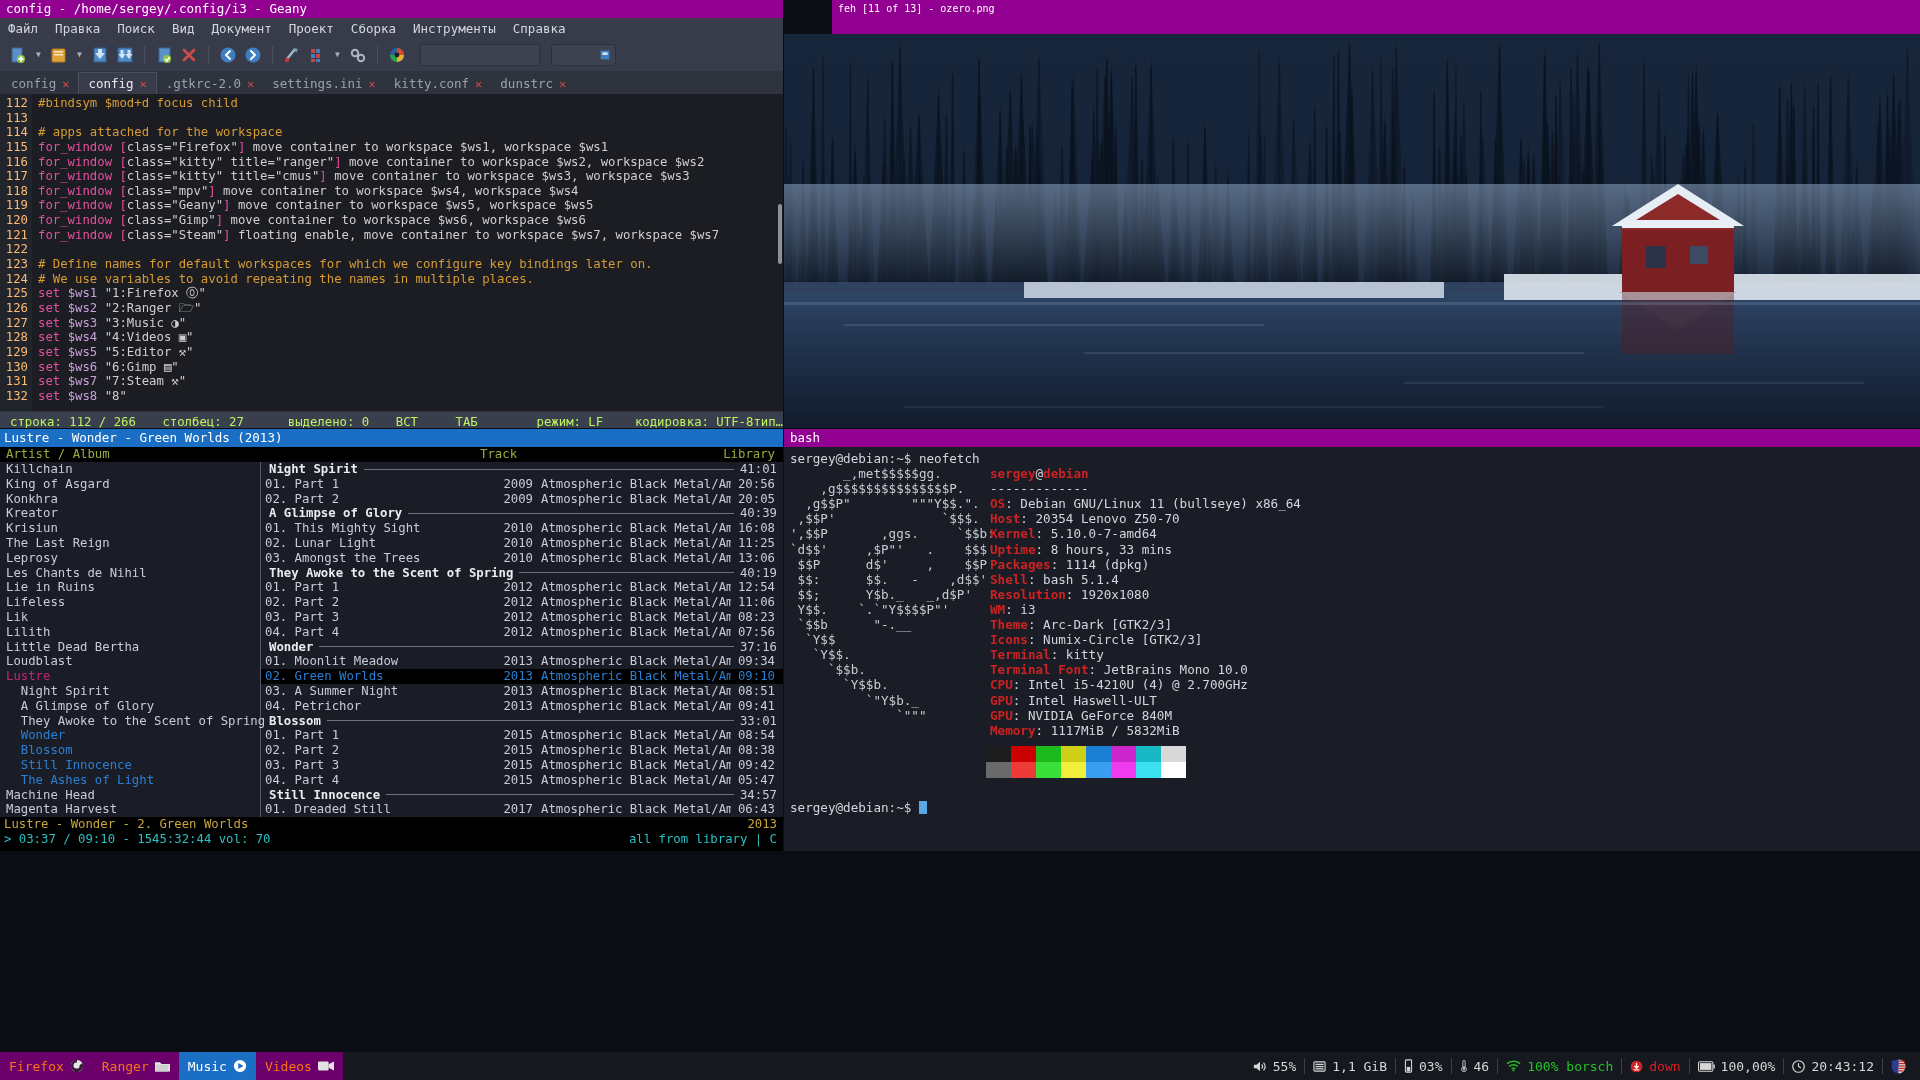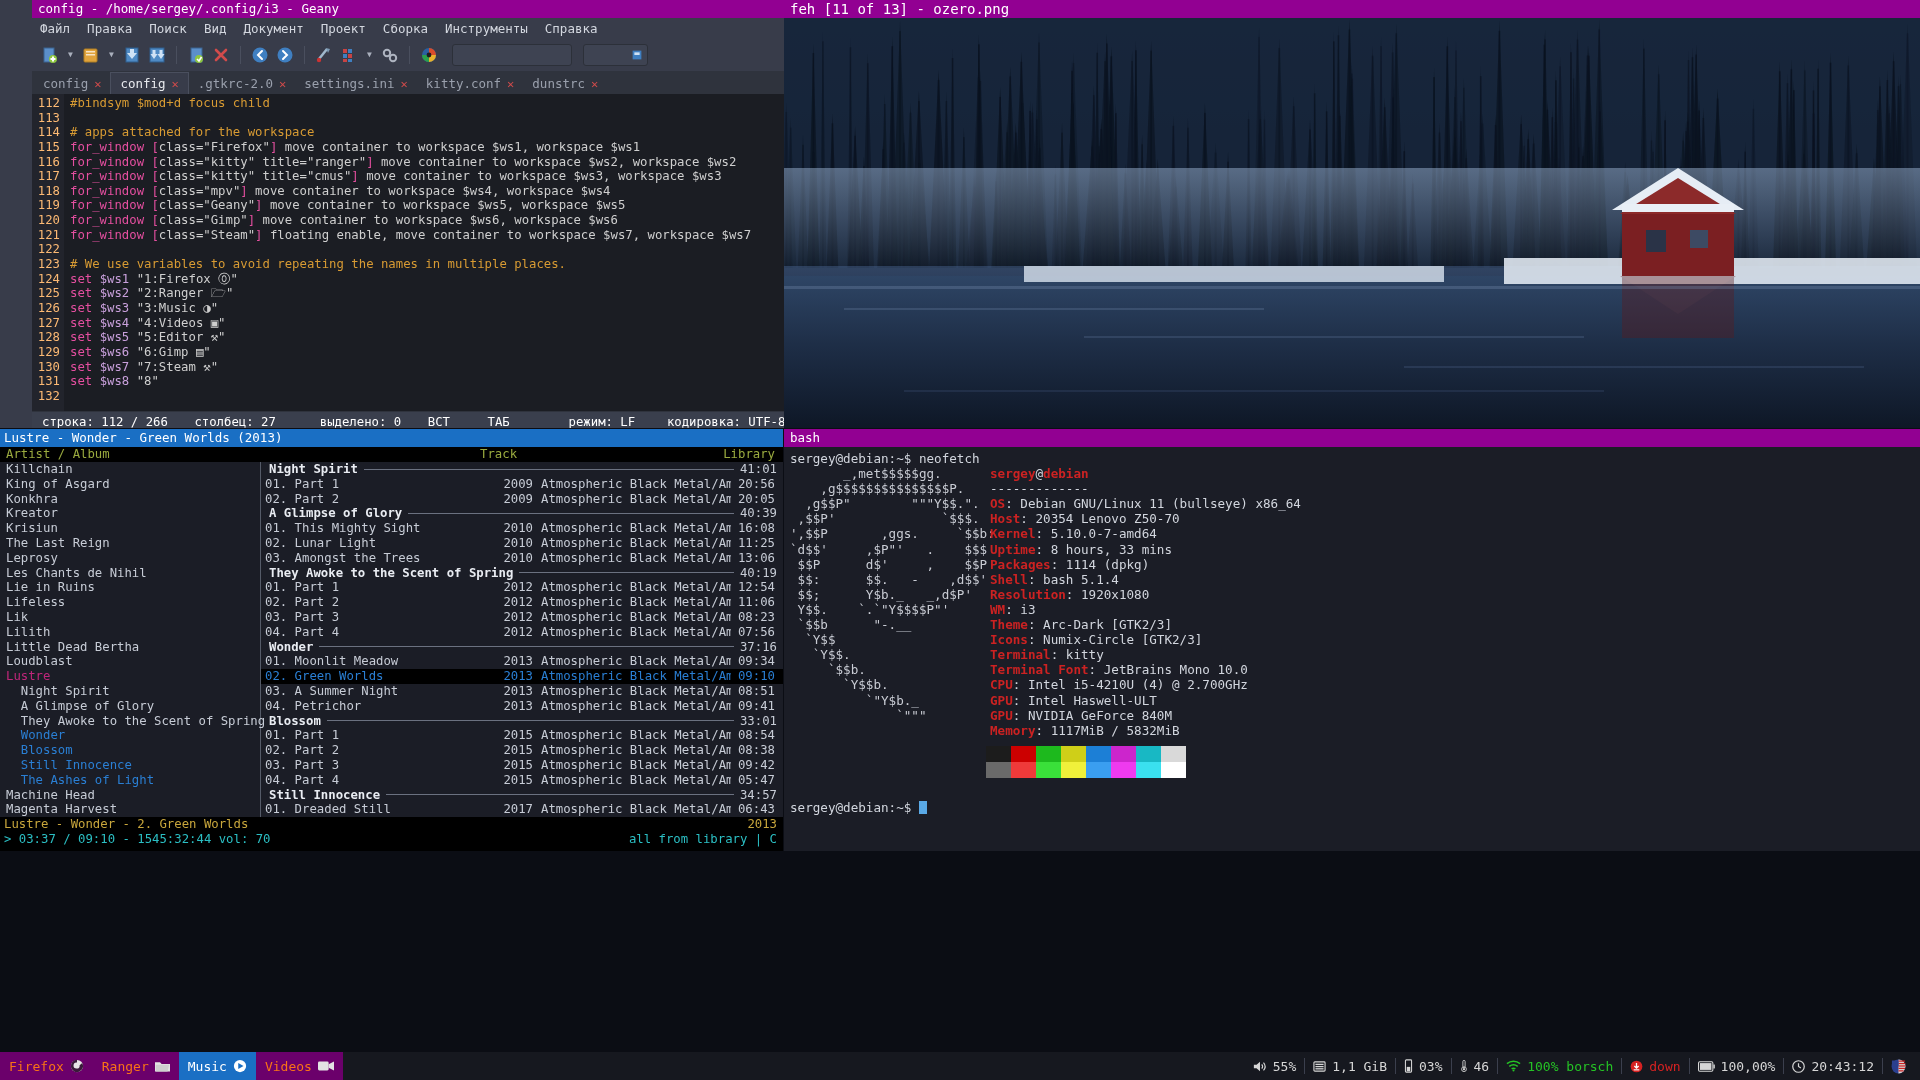--- a/index.html
+++ b/index.html
@@ -1,20 +1,20 @@
 <!DOCTYPE html>
 <html><head>
 <meta charset="utf-8">
 <style>
   html,body{margin:0;padding:0;background:#0b0d14;}
   body{width:1920px;height:1080px;overflow:hidden;font-family:"DejaVu Sans Mono",monospace;}
   #root{position:relative;width:1920px;height:1080px;}
 
   
-  .geany{position:absolute;left:0;top:0;width:783px;height:428px;background:#383c4a;overflow:hidden;padding-left:32px;}
+  .geany{position:absolute;left:0;top:0;width:783px;height:428px;background:#383c4a;overflow:hidden;}
   .geany-title{height:18px;background:#920092;color:#ffffff;font-size:12.5px;line-height:18px;
       padding-left:6px;font-family:"DejaVu Sans Mono",monospace;white-space:nowrap;}
   .geany-menu{height:20px;background:#383c4a;display:flex;align-items:center;padding-left:8px;gap:17px;}
   .geany-menu span{color:#d3d7df;font-size:12.5px;font-family:"DejaVu Sans Mono",monospace;}
   .geany-toolbar{height:33px;background:#383c4a;display:flex;align-items:center;padding-left:8px;gap:5px;
       border-bottom:1px solid #2f333d;}
   .tb{width:20px;height:20px;display:inline-block;position:relative;}
   .tb svg{display:block;}
   .tb-arrow{width:11px;height:20px;display:flex;align-items:center;justify-content:center;color:#aab0bd;font-size:8px;}
   .tb-sep{width:1px;height:18px;background:#4a4f5e;margin:0 4px;}
@@ -34,28 +34,28 @@
   .gutter div{height:14.65px;}
   .codewrap{flex:1;position:relative;padding-top:2px;padding-left:6px;overflow:hidden;}
   .cl{height:14.65px;font-size:12.3px;line-height:14.65px;white-space:pre;color:#d6d6d6;}
   .c-comment{color:#d89b33;}
   .c-kw{color:#e54fa0;}
   .c-id{color:#c9a0dc;}
   .c-plain{color:#cfcfcf;}
   .vscroll{position:absolute;right:0;top:0;width:6px;height:317px;background:#1b1d23;}
   .vscroll i{position:absolute;left:1px;width:4px;background:#8b909c;border-radius:2px;top:110px;height:60px;display:block;}
 
-  .geany-status{height:20px;background:#3a3f4d;display:flex;align-items:center;color:#ffffff;font-size:12.3px;
+  .geany-status{height:20px;background:#3a3f4d;display:flex;align-items:center;color:#bef264;font-size:12.3px;
       font-family:"DejaVu Sans Mono",monospace;border-top:1px solid #2f333d;}
   .geany-status span{white-space:nowrap;}
 
   
   .feh{position:absolute;left:784px;top:0;width:1136px;height:428px;overflow:hidden;}
-  .feh-title{height:18px;background:#920092;color:#ffffff;font-size:14px;line-height:18px;padding-left:6px;
-      font-family:"DejaVu Sans Mono",monospace;white-space:nowrap;}
+  .feh-title{height:34px;background:#920092;color:#ffffff;font-size:10px;line-height:18px;padding-left:6px;
+      font-family:"DejaVu Sans Mono",monospace;white-space:nowrap;margin-left:48px;}
   .feh-img{position:relative;height:410px;overflow:hidden;background:#0d1422;}
 
   
   .cmus{position:absolute;left:0;top:429px;width:783px;height:422px;background:#1b1d26;overflow:hidden;
       font-family:"DejaVu Sans Mono",monospace;}
   .cmus-title{height:18px;background:#1a6fc4;color:#ffffff;font-size:12.5px;line-height:18px;padding-left:4px;white-space:nowrap;}
   .cmus-head{height:15px;background:#000000;display:flex;font-size:12.3px;line-height:15px;color:#9aaa3f;}
   .cmus-body{position:relative;height:355px;display:flex;font-size:12.3px;}
   .col-left{width:260px;position:relative;}
   .col-div{width:1px;background:#555b68;}
@@ -284,20 +284,21 @@
           <div class="cl"></div>
           <div class="cl"><span class="c-comment"># apps attached for the workspace</span></div>
           <div class="cl"><span class="c-kw">for_window</span><span class="c-kw"> [</span><span class="c-plain">class="Firefox"</span><span class="c-kw">]</span><span class="c-plain"> move container to workspace $ws1, workspace $ws1</span></div>
           <div class="cl"><span class="c-kw">for_window</span><span class="c-kw"> [</span><span class="c-plain">class="kitty" title="ranger"</span><span class="c-kw">]</span><span class="c-plain"> move container to workspace $ws2, workspace $ws2</span></div>
           <div class="cl"><span class="c-kw">for_window</span><span class="c-kw"> [</span><span class="c-plain">class="kitty" title="cmus"</span><span class="c-kw">]</span><span class="c-plain"> move container to workspace $ws3, workspace $ws3</span></div>
           <div class="cl"><span class="c-kw">for_window</span><span class="c-kw"> [</span><span class="c-plain">class="mpv"</span><span class="c-kw">]</span><span class="c-plain"> move container to workspace $ws4, workspace $ws4</span></div>
           <div class="cl"><span class="c-kw">for_window</span><span class="c-kw"> [</span><span class="c-plain">class="Geany"</span><span class="c-kw">]</span><span class="c-plain"> move container to workspace $ws5, workspace $ws5</span></div>
           <div class="cl"><span class="c-kw">for_window</span><span class="c-kw"> [</span><span class="c-plain">class="Gimp"</span><span class="c-kw">]</span><span class="c-plain"> move container to workspace $ws6, workspace $ws6</span></div>
           <div class="cl"><span class="c-kw">for_window</span><span class="c-kw"> [</span><span class="c-plain">class="Steam"</span><span class="c-kw">]</span><span class="c-plain"> floating enable, move container to workspace $ws7, workspace $ws7</span></div>
           <div class="cl"></div>
+          <div class="cl"><span class="c-comment"># Define names for default workspaces for which we configure key bindings later on.</span></div>
           <div class="cl"><span class="c-comment"># We use variables to avoid repeating the names in multiple places.</span></div>
           <div class="cl"><span class="c-kw">set</span> <span class="c-id">$ws1</span> <span class="c-plain">"1:Firefox ⓪"</span></div>
           <div class="cl"><span class="c-kw">set</span> <span class="c-id">$ws2</span> <span class="c-plain">"2:Ranger 🗁"</span></div>
           <div class="cl"><span class="c-kw">set</span> <span class="c-id">$ws3</span> <span class="c-plain">"3:Music ◑"</span></div>
           <div class="cl"><span class="c-kw">set</span> <span class="c-id">$ws4</span> <span class="c-plain">"4:Videos ▣"</span></div>
           <div class="cl"><span class="c-kw">set</span> <span class="c-id">$ws5</span> <span class="c-plain">"5:Editor ⚒"</span></div>
           <div class="cl"><span class="c-kw">set</span> <span class="c-id">$ws6</span> <span class="c-plain">"6:Gimp ▤"</span></div>
           <div class="cl"><span class="c-kw">set</span> <span class="c-id">$ws7</span> <span class="c-plain">"7:Steam ⚒"</span></div>
           <div class="cl"><span class="c-kw">set</span> <span class="c-id">$ws8</span> <span class="c-plain">"8"</span></div>
         </div>

